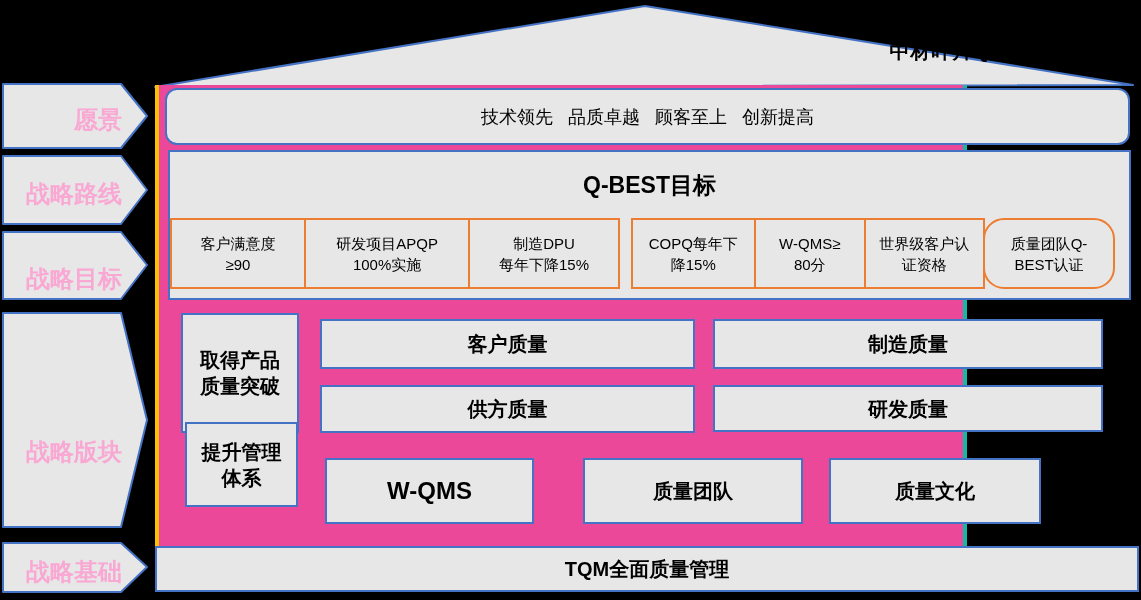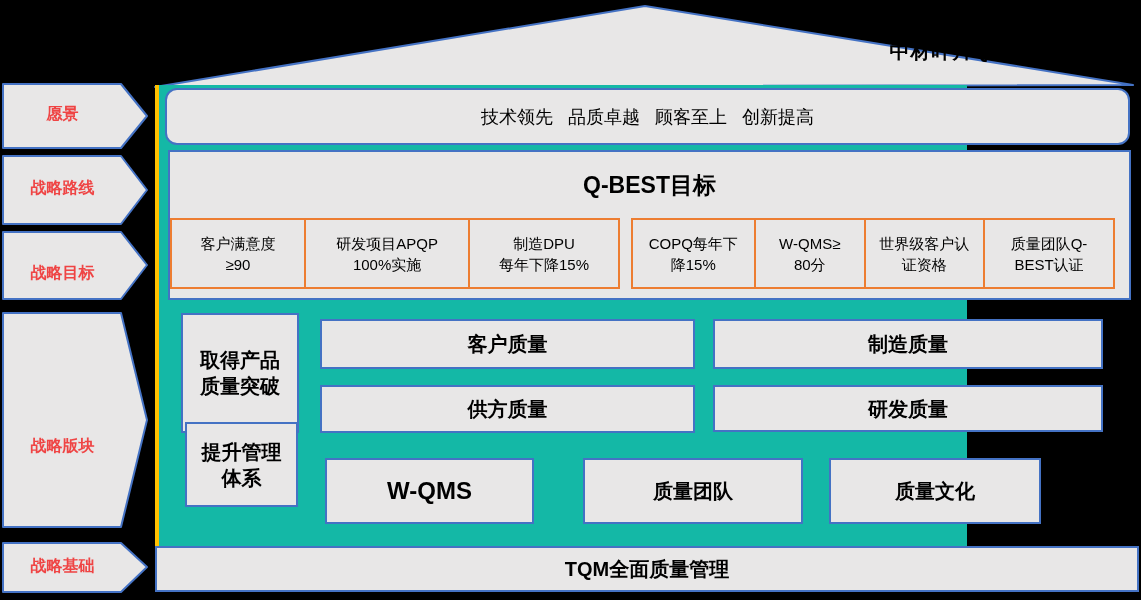--- a/index.html
+++ b/index.html
@@ -7,21 +7,21 @@
     position:relative;width:1141px;height:600px;background:#000;overflow:hidden;
     font-family:"Liberation Sans",sans-serif;color:#000;
   }
   .abs{position:absolute;box-sizing:border-box;}
   #roof-svg,#arrow-svg{position:absolute;left:0;top:0;width:1141px;height:600px;}
   #main-title{
     left:155px;top:38px;width:984px;text-align:right;
     font-size:20px;font-weight:700;letter-spacing:1px;z-index:3;
   }
   #panel{
-    left:155px;top:85px;width:812px;height:461px;background:#14b8a6;
+    left:155px;top:85px;width:812px;height:461px;background:#ec4899;
     border-left:4px solid #FFC000;border-right:4px solid #14b8a6;z-index:2;
   }
   .blue-box{border:2px solid #4472C4;background:#E8E7E7;}
   #vision-box{
     left:6px;top:3px;width:965px;height:57px;border-radius:12px;
     display:flex;align-items:center;justify-content:center;
     font-size:18px;white-space:pre;
   }
   #goals-section{left:9px;top:65px;width:963px;height:150px;}
   #goals-title{
@@ -42,22 +42,22 @@
     display:flex;flex-direction:column;align-items:center;justify-content:center;
     font-size:20px;font-weight:700;text-align:center;line-height:26px;
   }
   #block-wqms{font-size:24px;}
   #tqm-bar{
     left:155px;top:546px;width:984px;height:46px;z-index:2;
     display:flex;align-items:center;justify-content:center;
     font-size:20px;font-weight:700;
   }
   .arrow-label{
-    z-index:3;left:3px;width:119px;text-align:center;
-    font-size:16px;font-weight:700;color:#ef4444;
+    z-index:3;left:3px;width:119px;text-align:right;
+    font-size:24px;font-weight:700;color:#f9a8d4;
   }
 </style>
 </head>
 <body>
 
 <div id="stage">
 
   <svg id="roof-svg" viewBox="0 0 1141 600">
     <polygon points="155,87 645,6 1133,85" fill="#E8E7E7" stroke="#4472C4" stroke-width="2" stroke-linejoin="round"></polygon>
     <polygon points="3,84 121,84 147,116 121,148 3,148" fill="#E8E7E7" stroke="#4472C4" stroke-width="2" stroke-linejoin="round"></polygon>
@@ -101,21 +101,21 @@
           <span>降15%</span>
         </div>
         <div class="goal-box" style="flex:112 0 0;">
           <span>W-QMS≥</span>
           <span>80分</span>
         </div>
         <div class="goal-box" style="flex:122 0 0;">
           <span>世界级客户认</span>
           <span>证资格</span>
         </div>
-        <div class="goal-box" style="flex:133 0 0;">
+        <div class="goal-box" style="flex:133 0 0;border-radius:21px;">
           <span>质量团队Q-</span>
           <span>BEST认证</span>
         </div>
       </div>
     </div>
 
     <div class="abs blue-box block" style="left:22px;top:228px;width:118px;height:120px;">
       <span>取得产品</span>
       <span>质量突破</span>
     </div>

